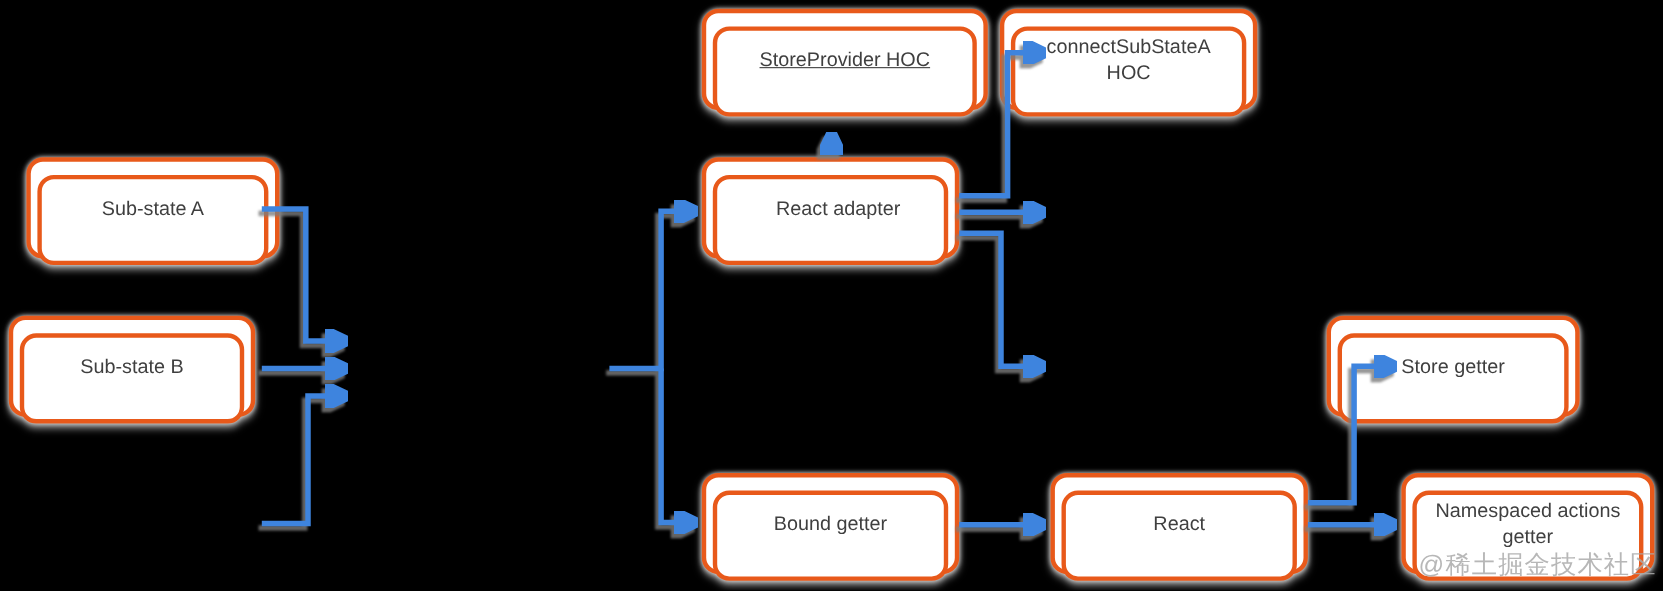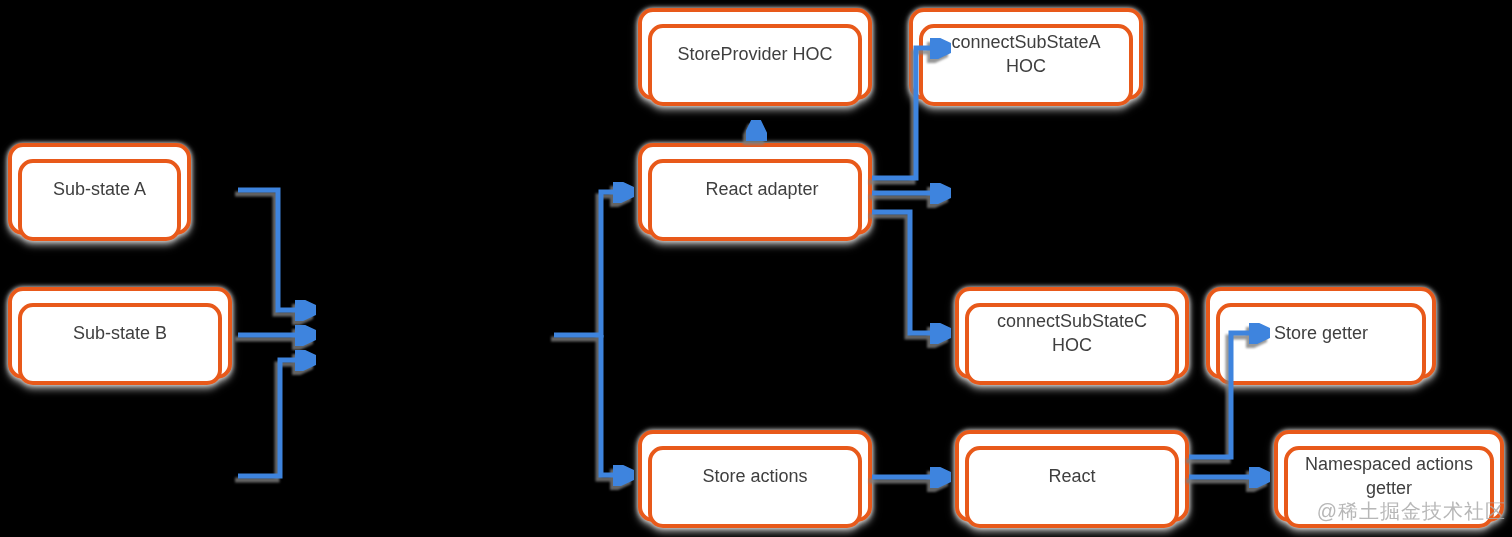--- a/index.html
+++ b/index.html
@@ -31,25 +31,25 @@
   .node::after{
     content:"";
     position:absolute;
     left:6px;right:6px;top:12px;bottom:-10px;
     background:#fff;
     border:4px solid #E8591A;
     border-radius:15px;
     z-index:-1;
   }
   
-  .p-substate-a   {left:8px;   top:143px; width:183px; height:92px;}
+  .p-substate-a   {left:24px;   top:143px; width:230px; height:92px;}
   .p-substate-b   {left:8px;   top:287px; width:224px; height:92px;}
   .p-substate-c   {left:8px;   top:430px; width:230px; height:92px;}
   .p-mapdispatch  {left:320px; top:287px; width:234px; height:92px;}
-  .p-storeprovider{left:638px; top:8px;   width:234px; height:92px;}
+  .p-storeprovider{left:638px; top:8px;   width:260px; height:92px;text-decoration:underline;}
   .p-react-adapter{left:638px; top:143px; width:234px; height:92px;padding-left:32px;}
   .p-bound-actions{left:638px; top:430px; width:234px; height:92px;}
   .p-connect-a    {left:909px; top:8px;   width:234px; height:92px;}
   .p-connect-b    {left:955px; top:143px; width:234px; height:92px;}
   .p-connect-c    {left:955px; top:287px; width:234px; height:92px;}
   .p-core         {left:955px; top:430px; width:234px; height:92px;}
   .p-store-getter {left:1206px;top:287px; width:230px; height:92px;}
   .p-namespaced   {left:1274px;top:430px; width:230px; height:92px;}
 
   
@@ -64,21 +64,21 @@
     stroke:#3E84DE;
     stroke-width:5;
     stroke-linejoin:miter;
   }
 
   
   .watermark{
     position:absolute;
     right:6px;top:498px;
     z-index:4;
-    font-size:20px;
+    font-size:23px;
     color:rgba(170,170,170,.85);
     letter-spacing:1px;
     pointer-events:none;
   }
 </style>
 </head>
 <body>
 
 <div class="canvas">
 
@@ -88,27 +88,24 @@
   <div class="node p-substate-b">
       <span>Sub-state B</span>
     </div>
   <div class="node p-storeprovider">
       <span>StoreProvider HOC</span>
     </div>
   <div class="node p-react-adapter">
       <span>React adapter</span>
     </div>
   <div class="node p-bound-actions">
-      <span>Store actions</span>
+      <span>Bound getter</span>
     </div>
   <div class="node p-connect-a">
       <span>connectSubStateA HOC</span>
-    </div>
-  <div class="node p-connect-c">
-      <span>connectSubStateC HOC</span>
     </div>
   <div class="node p-core">
       <span>React</span>
     </div>
   <div class="node p-store-getter">
       <span>Store getter</span>
     </div>
   <div class="node p-namespaced">
       <span>Namespaced actions getter</span>
     </div>

